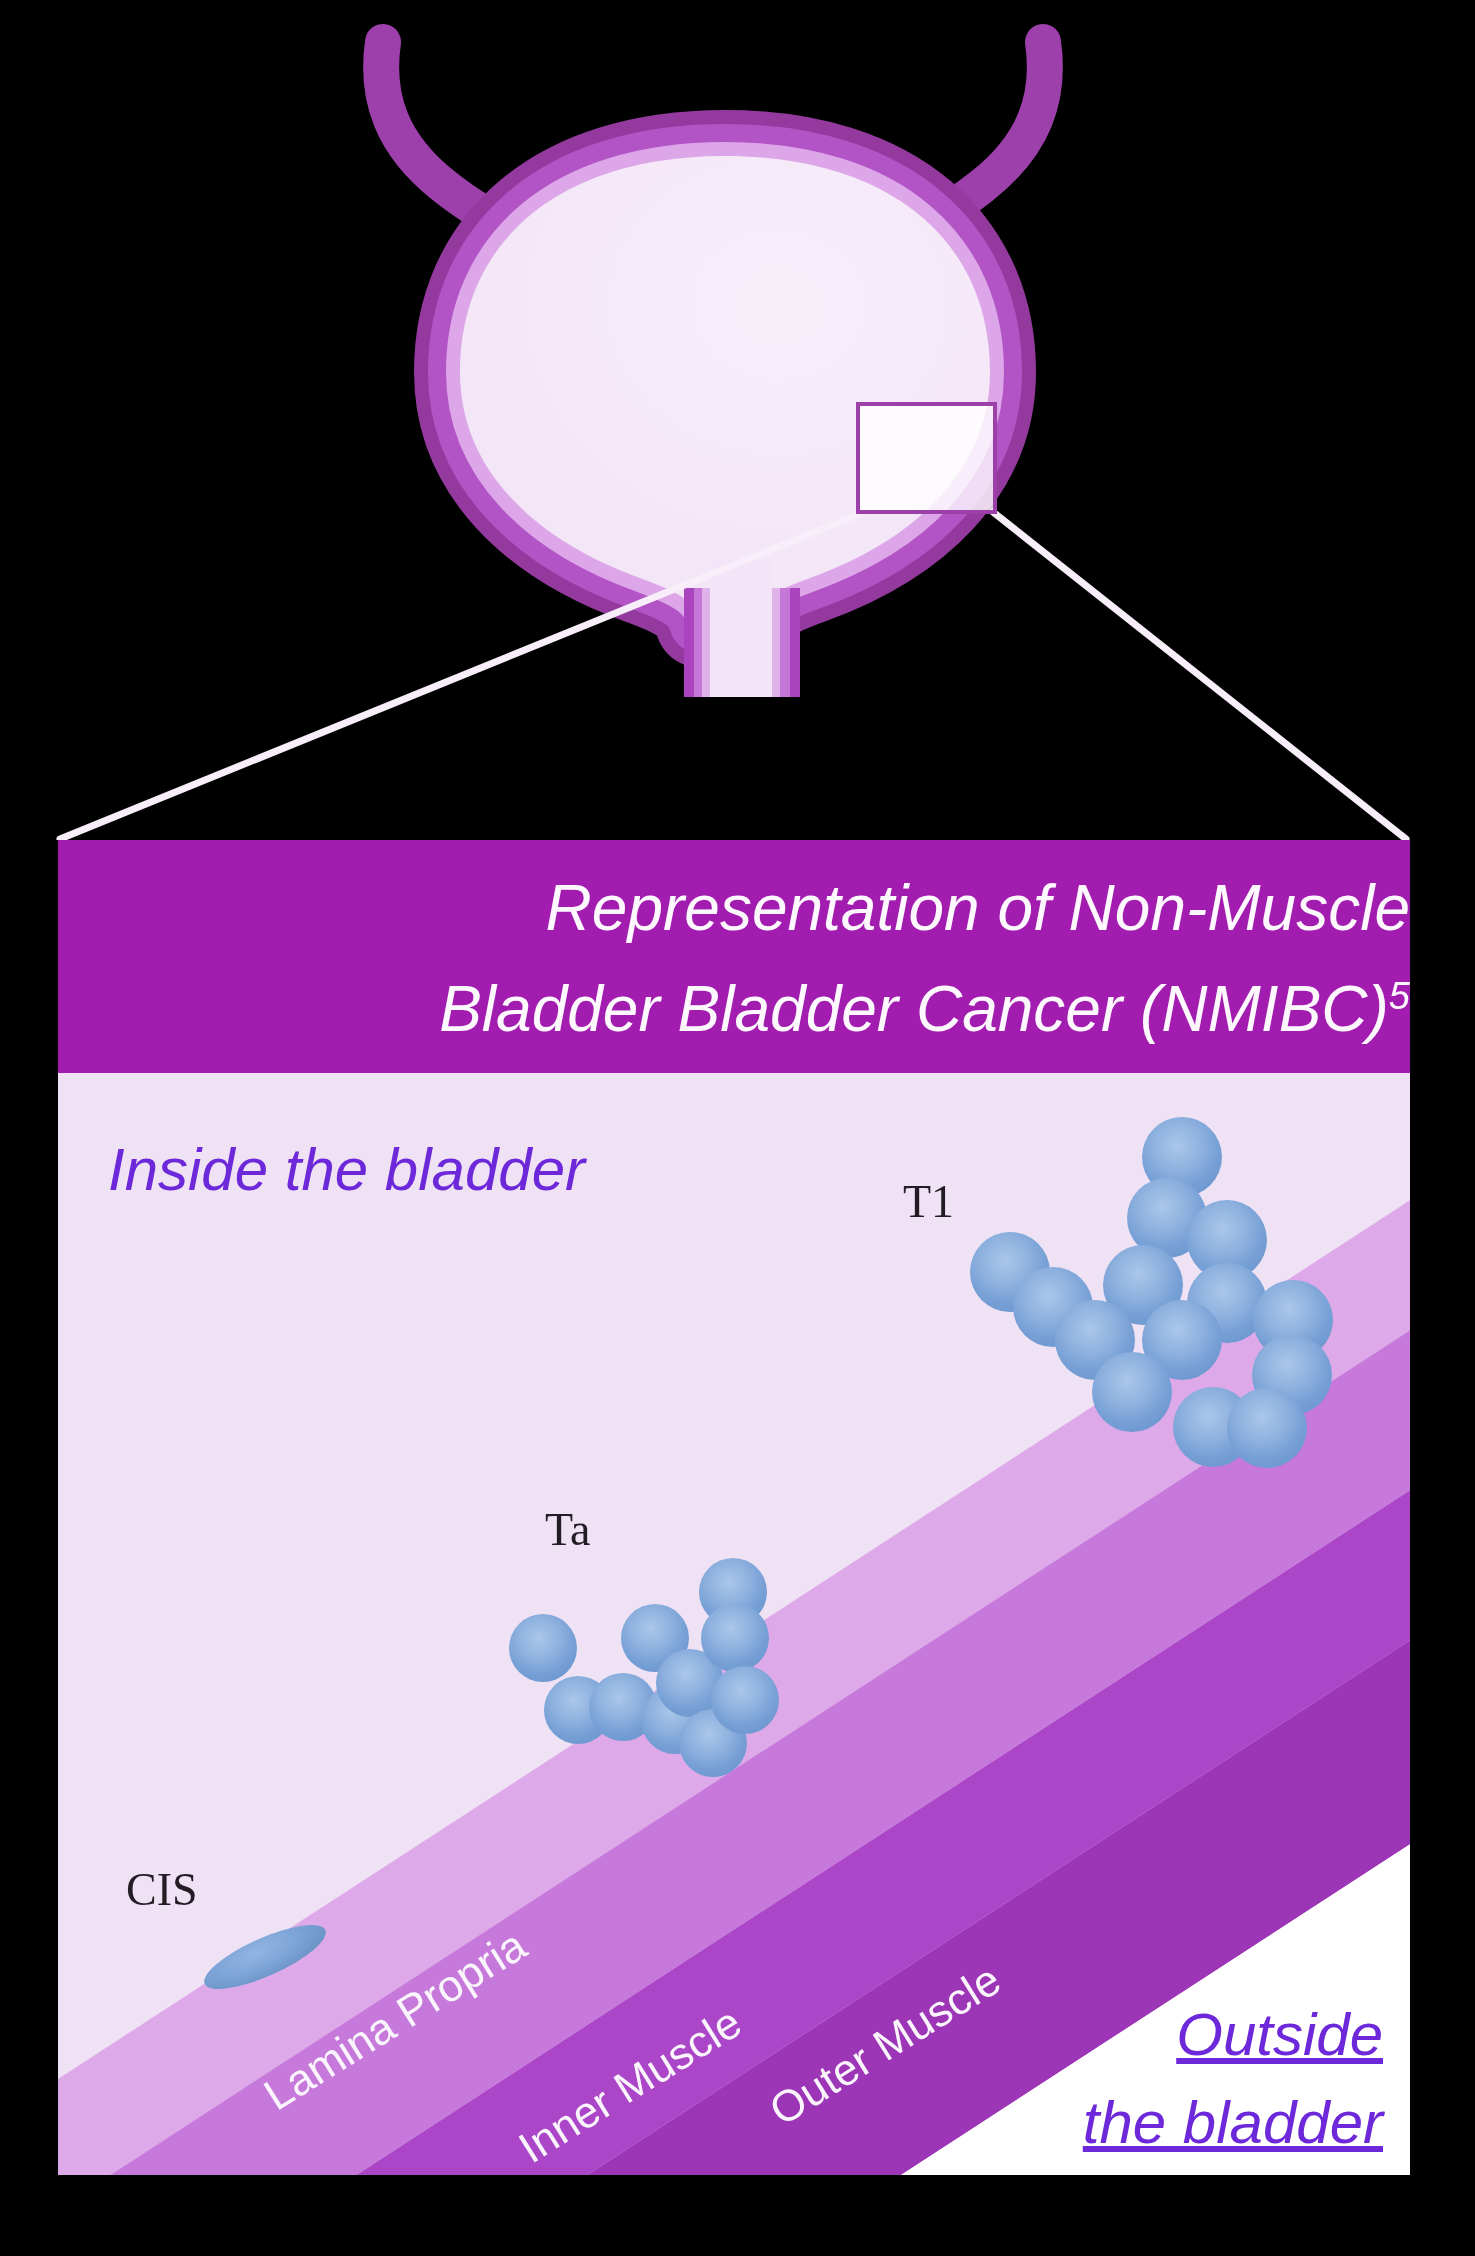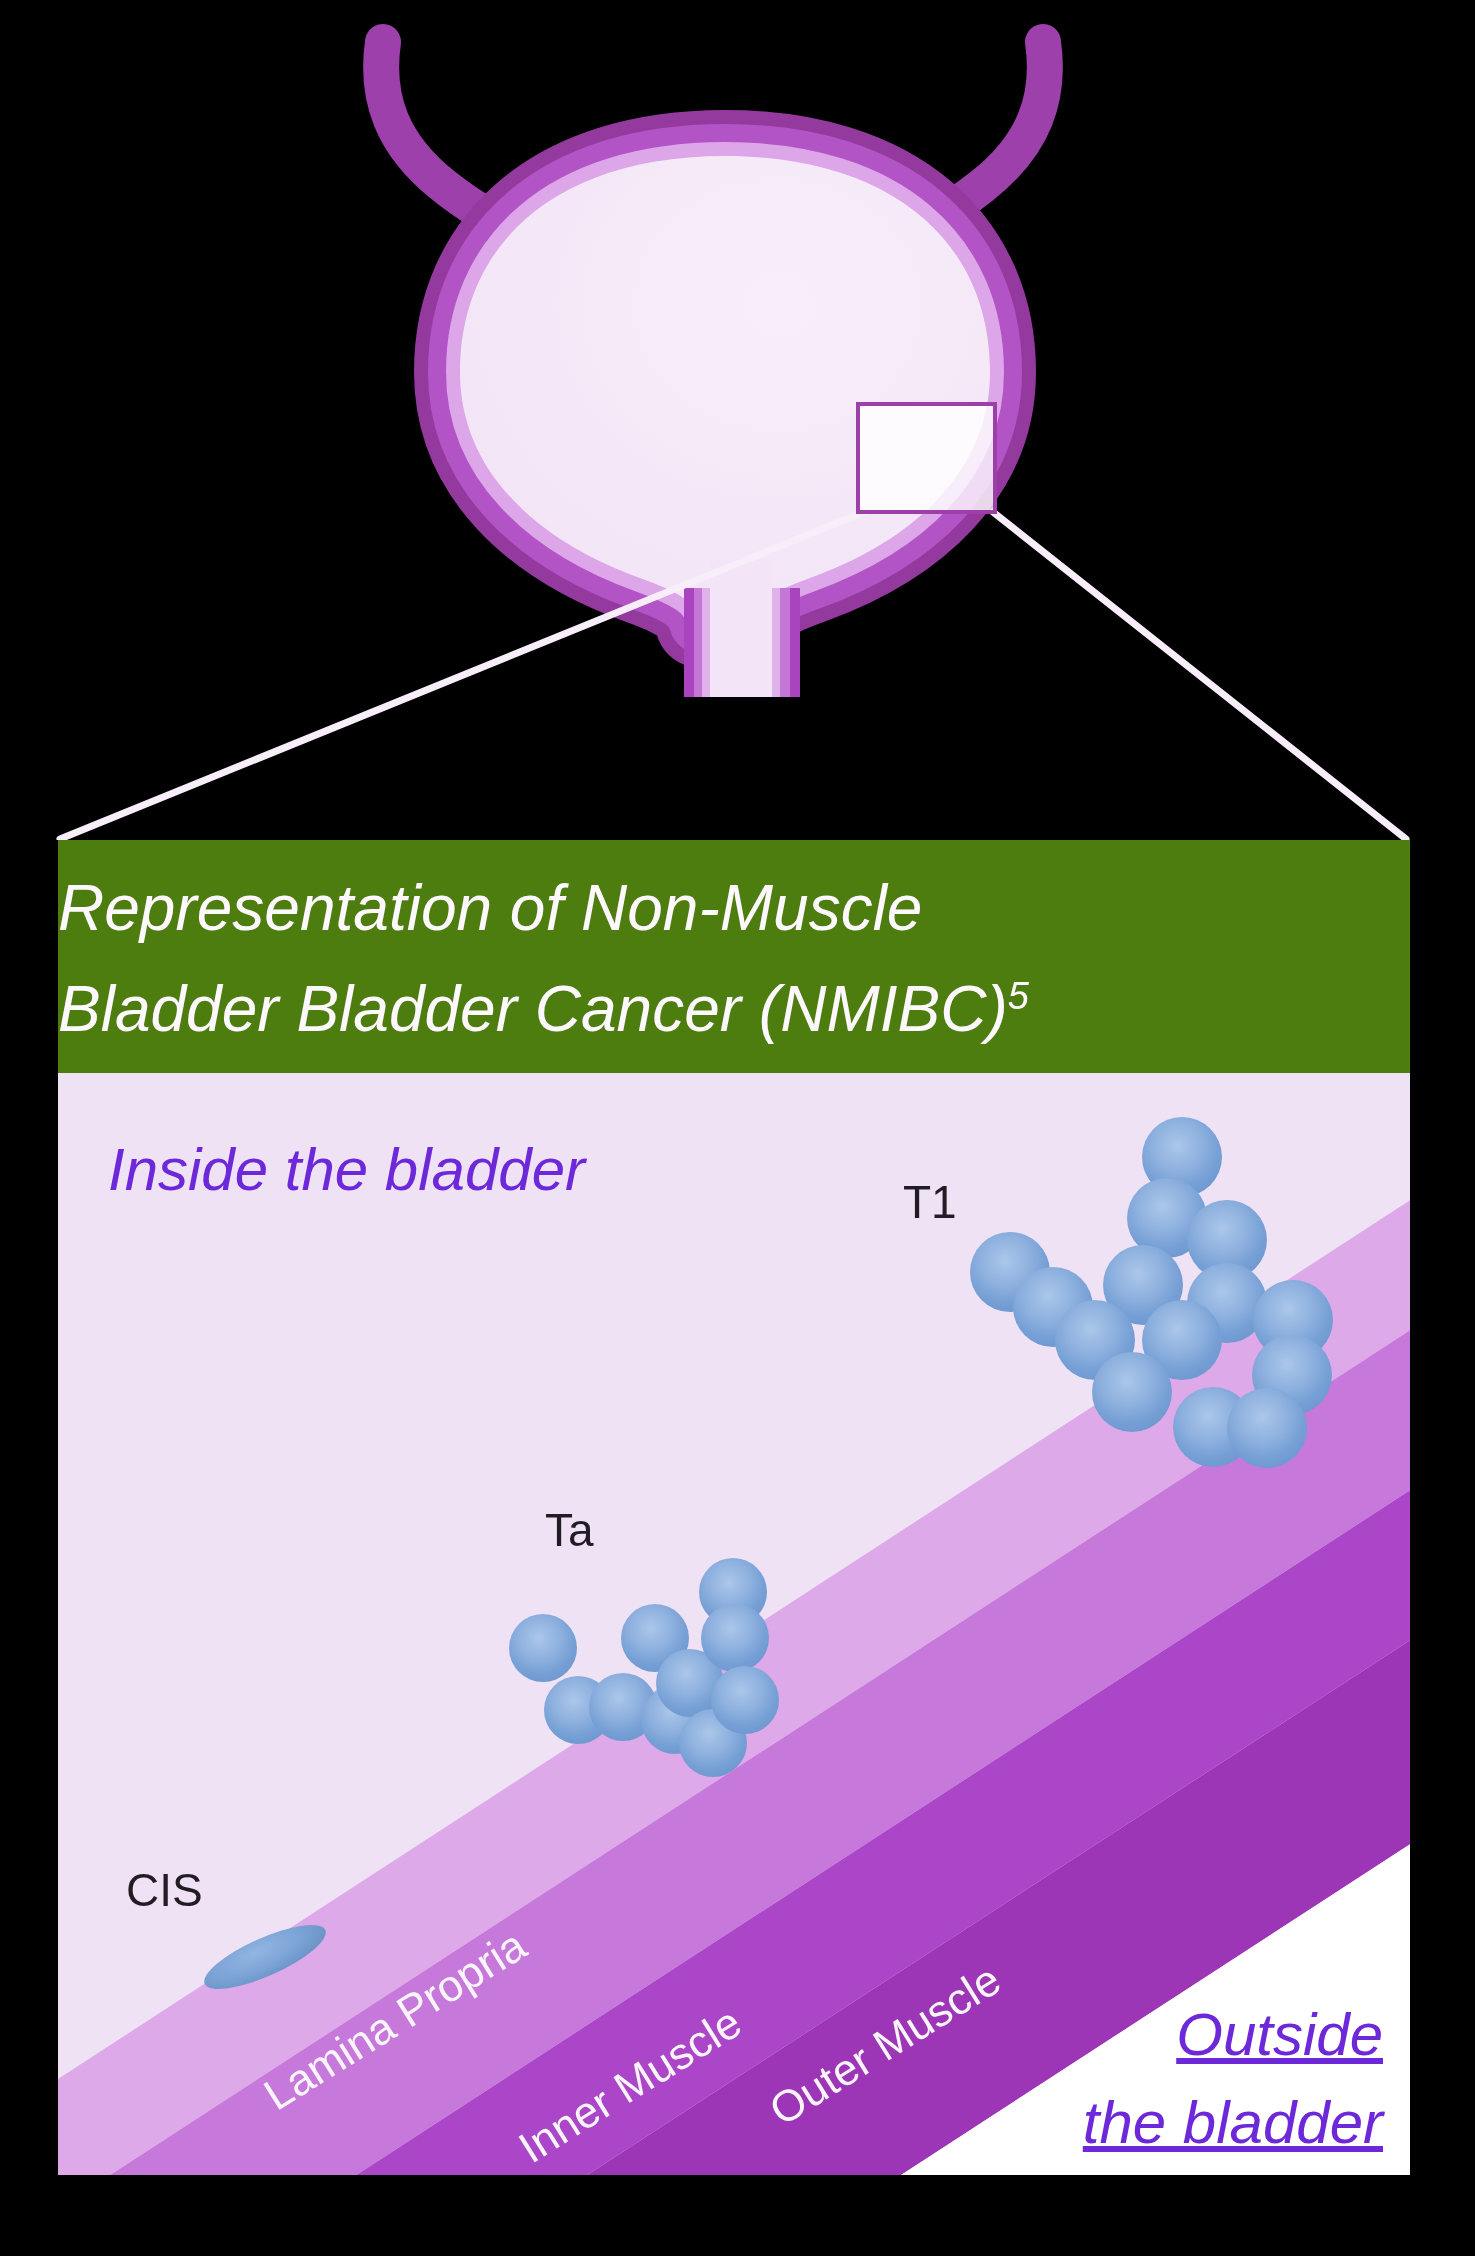--- a/index.html
+++ b/index.html
@@ -1,33 +1,33 @@
 <!DOCTYPE html>
 <html><head>
 <meta charset="utf-8">
 <style>
   html,body{margin:0;padding:0;background:#000;}
   .stage{position:relative;width:1475px;height:2256px;background:#000;overflow:hidden;
          font-family:"Liberation Sans","DejaVu Sans",sans-serif;}
   .topsvg{position:absolute;left:0;top:0;}
   
   .panel{position:absolute;left:58px;top:840px;width:1352px;height:1335px;background:#f0e2f5;}
-  .panel-header{position:absolute;left:0;top:0;width:100%;height:233px;background:#4d7c0f;
-                color:#fdf8fe;text-align:left;font-style:italic;}
+  .panel-header{position:absolute;left:0;top:0;width:100%;height:233px;background:#a21caf;
+                color:#fdf8fe;text-align:right;font-style:italic;}
   .panel-title{padding-top:24px;font-size:64px;line-height:88px;letter-spacing:0;}
   .panel-title sup{font-size:38px;}
   .panel-body{position:absolute;left:0;top:233px;width:1352px;height:1102px;overflow:hidden;}
   .bands-svg{position:absolute;left:0;top:0;z-index:0;}
   .band-label{position:absolute;z-index:2;color:#faf5fc;font-size:44px;white-space:nowrap;
               transform:translate(-50%,-50%) rotate(-32deg);}
   .sphere{position:absolute;border-radius:50%;z-index:3;
           background:radial-gradient(circle at 44% 36%, #abc7ea 0%, #8db0de 38%, #759fd5 62%, #6b96cd 85%, #6690c7 100%);}
   .cis-lesion{position:absolute;z-index:3;border-radius:50%;
           background:radial-gradient(ellipse at 45% 30%, #92b6e3 0%, #7ca4d6 45%, #5f88bc 100%);}
-  .tumor-label{position:absolute;z-index:4;color:#221c24;font-size:46px;white-space:nowrap;}
+  .tumor-label{position:absolute;z-index:4;color:#221c24;font-size:46px;white-space:nowrap;font-family:Liberation Serif, serif;}
   .side-label{position:absolute;z-index:4;color:#6d28d9;font-size:60px;font-style:italic;white-space:nowrap;}
   .outside-label{text-align:right;line-height:88px;text-decoration:underline;}
 </style>
 </head>
 <body>
 
 <div class="stage">
 
   <svg class="topsvg" width="1475" height="840" viewBox="0 0 1475 840">
 

